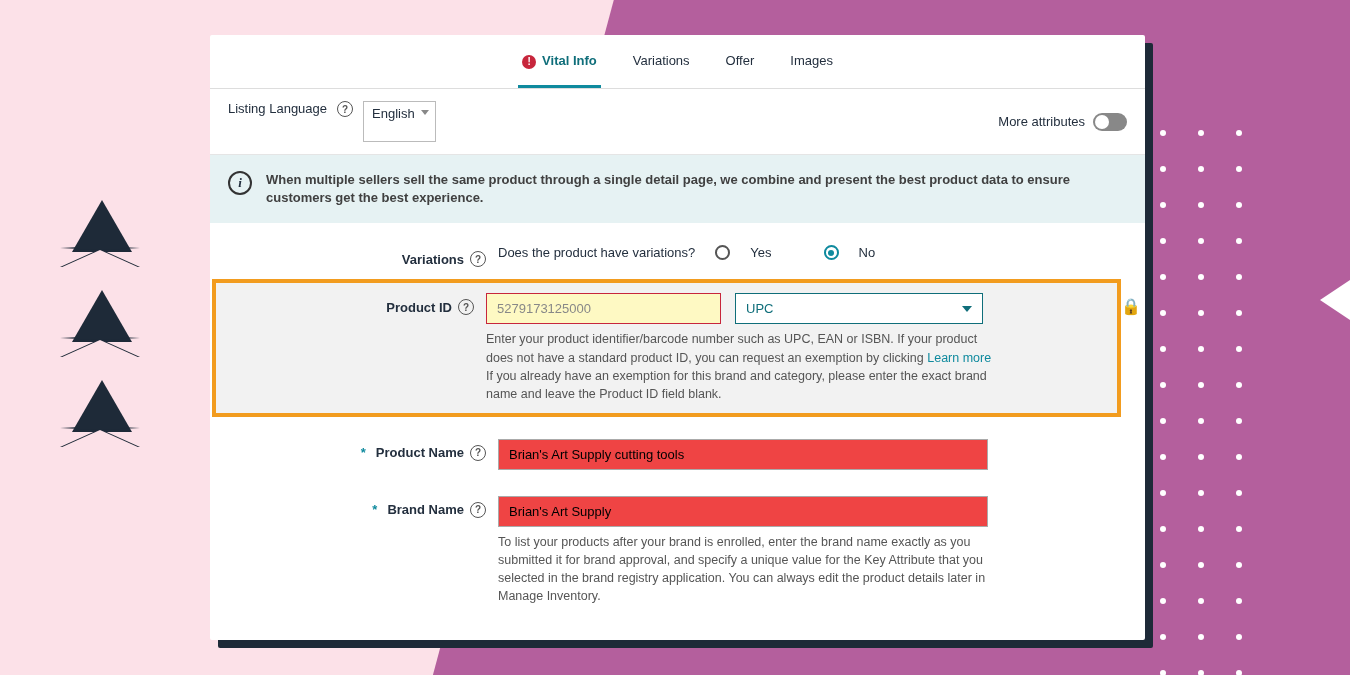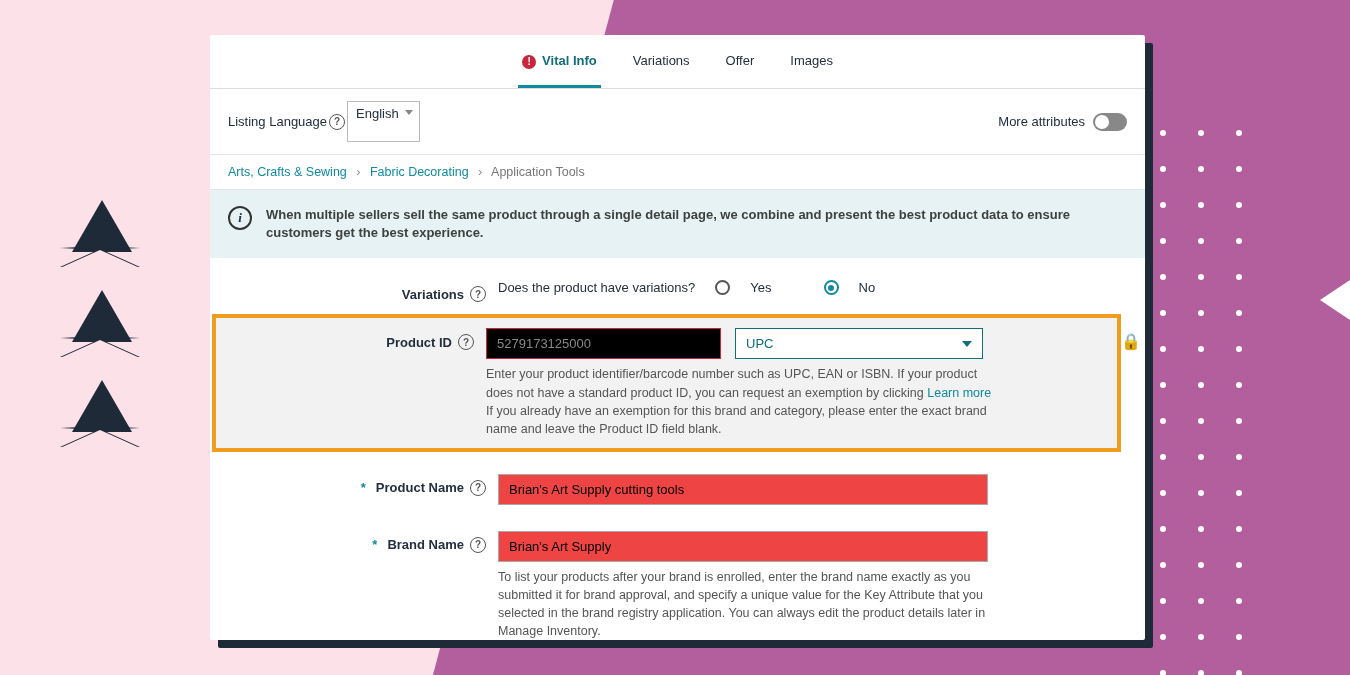--- a/index.html
+++ b/index.html
@@ -13,21 +13,21 @@
 .tri-group{position:absolute;left:60px;top:200px}
 .tri{position:relative;width:80px;height:70px;margin-bottom:20px}
 .tri::before{content:"";position:absolute;left:12px;top:0;width:0;height:0;border-left:30px solid transparent;border-right:30px solid transparent;border-bottom:52px solid #1e2a38}
 .tri::after{content:"";position:absolute;left:0;top:48px;width:0;height:0;border-left:40px solid transparent;border-right:40px solid transparent;border-bottom:18px solid #fce1e8;border-top:2px solid #1e2a38;filter:drop-shadow(0 -1px 0 #1e2a38)}
 .panel{position:absolute;left:210px;top:35px;width:935px;height:605px;background:#fff;border-radius:2px;box-shadow:8px 8px 0 #1e2a38;overflow:hidden;font-size:13px;color:#232f3e}
 .tabs{display:flex;justify-content:center;gap:28px;padding:18px 0 0;border-bottom:1px solid #ddd}
 .tab{padding:0 4px 16px;color:#232f3e;cursor:pointer;position:relative;font-size:13px}
 .tab.active{color:#0f6e7a;font-weight:700;border-bottom:3px solid #0f8a9e}
 .tab .warn{display:inline-block;width:14px;height:14px;background:#c7263c;border-radius:50%;color:#fff;font-size:10px;text-align:center;line-height:14px;margin-right:6px;font-weight:700}
 .lang-bar{display:flex;align-items:center;justify-content:space-between;padding:12px 18px;border-bottom:1px solid #e5e5e5}
-.lang-left{display:flex;align-items:center;gap:2px}
+.lang-left{display:flex;align-items:flex-start;gap:10px}
 .help-ic{display:inline-flex;width:16px;height:16px;border:1.5px solid #555;border-radius:50%;align-items:center;justify-content:center;font-size:10px;color:#555;font-weight:700}
 .lang-sel{border:1px solid #bbb;padding:4px 20px 20px 8px;position:relative;cursor:pointer}
 .lang-sel::after{content:"";position:absolute;right:6px;top:8px;border-left:4px solid transparent;border-right:4px solid transparent;border-top:5px solid #888}
 .more-attr{display:flex;align-items:center;gap:8px;color:#232f3e}
 .toggle{width:34px;height:18px;background:#888;border-radius:10px;position:relative}
 .toggle::after{content:"";position:absolute;left:2px;top:2px;width:14px;height:14px;background:#fff;border-radius:50%}
 .crumbs{padding:10px 18px;border-bottom:1px solid #e5e5e5;font-size:12.5px}
 .crumbs a{color:#0f8a9e;text-decoration:none}
 .crumbs .sep{color:#888;margin:0 6px}
 .crumbs .cur{color:#777}
@@ -40,21 +40,21 @@
 .flabel .req{color:#0f8a9e;margin-right:4px}
 .fctrl{flex:1;display:flex;flex-direction:column;gap:6px}
 .radio-row{display:flex;align-items:center;gap:20px;font-size:13px}
 .radio{width:15px;height:15px;border:2px solid #555;border-radius:50%;display:inline-block;position:relative}
 .radio.sel{border-color:#0f8a9e}
 .radio.sel::after{content:"";position:absolute;left:2.5px;top:2.5px;width:6px;height:6px;background:#0f8a9e;border-radius:50%}
 .hl-box{border:4px solid #f29c1f;padding:10px 12px;background:#f2f2f2;margin:4px -16px 4px -16px;position:relative}
 .hl-box .frow{padding:0}
 .lock{position:absolute;right:-24px;top:14px;font-size:16px;color:#333}
 .pid-row{display:flex;gap:14px;align-items:center}
-.input-err{border:1.5px solid #c7263c;padding:7px 10px;width:235px;font-size:13px;color:#888;background:#000000}
+.input-err{border:1.5px solid #c7263c;padding:7px 10px;width:235px;font-size:13px;color:#888;background:#fef9c3}
 .sel-upc{border:1.5px solid #0f6e7a;padding:7px 10px;width:248px;background:#fff;color:#0f6e7a;position:relative;cursor:pointer}
 .sel-upc::after{content:"";position:absolute;right:10px;top:12px;border-left:5px solid transparent;border-right:5px solid transparent;border-top:6px solid #0f6e7a}
 .help-txt{font-size:12.5px;color:#555;line-height:1.45;max-width:510px}
 .help-txt a{color:#0f8a9e;text-decoration:none}
 .txt-input{border:1px solid #aaa;padding:7px 10px;width:490px;font-size:13px;background:#ef4444}
 .chk-row{display:flex;align-items:center;justify-content:space-between;width:490px;font-size:13px}
 .chk-left{display:flex;align-items:center;gap:8px}
 .chk{width:15px;height:15px;border:1.5px solid #0f8a9e;display:inline-block}
 .link{color:#0f8a9e;text-decoration:none}
 </style>
@@ -168,27 +168,20 @@
       <span>Listing Language</span>
       <span class="help-ic">?</span>
       <div class="lang-sel"><span>English</span></div>
     </div>
     <div class="more-attr">
       <span>More attributes</span>
       <div class="toggle"></div>
     </div>
   </div>
 
-  <div class="crumbs">
-    <a>Arts, Crafts &amp; Sewing</a>
-    <span class="sep">›</span>
-    <a>Fabric Decorating</a>
-    <span class="sep">›</span>
-    <span class="cur">Application Tools</span>
-  </div>
 
   <div class="info-bar">
     <div class="info-ic">i</div>
     <div class="info-txt">When multiple sellers sell the same product through a single detail page, we combine and present the best product data to ensure customers get the best experience.</div>
   </div>
 
   <div class="form">
 
     <div class="frow">
       <div class="flabel">

